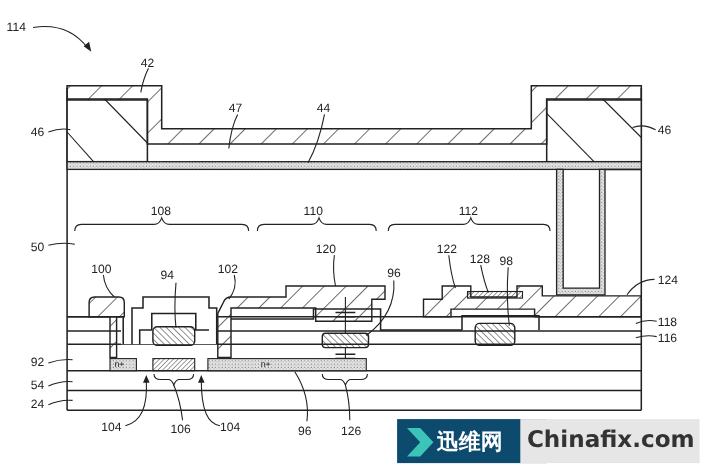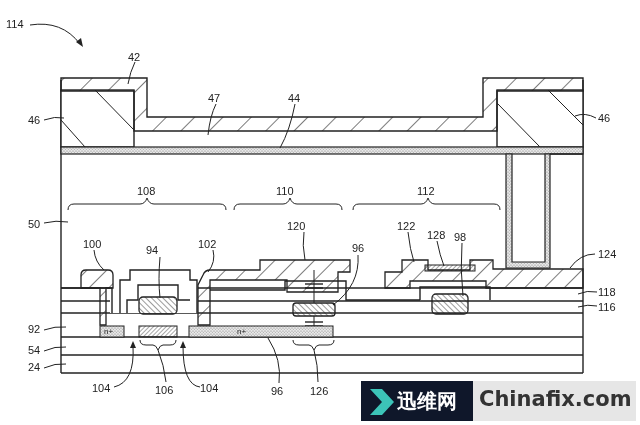--- a/index.html
+++ b/index.html
@@ -3,21 +3,21 @@
   <meta charset="utf-8">
   <style>
     html, body { margin: 0; padding: 0; background: #ffffff; }
     body { width: 640px; height: 425px; overflow: hidden; position: relative; font-family: "Liberation Sans", sans-serif; }
     svg { position: absolute; left: 0; top: 0; }
     .lbl { font-family: "Liberation Sans", sans-serif; font-size: 11px; fill: #222; }
     .small { font-family: "Liberation Sans", sans-serif; font-size: 8px; fill: #222; }
     .ln { stroke: #222; stroke-width: 1.4; fill: none; }
     .thin { stroke: #222; stroke-width: 1; fill: none; }
     .box { stroke: #222; stroke-width: 1.4; }
-    .wm-left { position: absolute; left: 361px; top: 381px; width: 136px; height: 40px; background: #0f172a; }
+    .wm-left { position: absolute; left: 361px; top: 381px; width: 136px; height: 40px; background: #0c4a6e; }
     .wm-right { position: absolute; left: 473px; top: 381px; width: 163px; height: 40px; background: #e6e6e6; text-align: center; }
     .wm-cn { position: absolute; left: 36px; top: 7px; font-family: "DejaVu Sans", sans-serif; font-weight: bold; font-size: 20px; color: #ffffff; }
     .wm-en { position: absolute; left: 6px; top: 6px; font-family: "DejaVu Sans", sans-serif; font-weight: bold; font-size: 21px; color: #333; }
   </style>
 </head>
 <body>
 
 <svg width="640" height="425" viewBox="0 0 640 425">
   <defs>
     <pattern id="hatch" width="14" height="14" patternUnits="userSpaceOnUse" patternTransform="rotate(45)">

